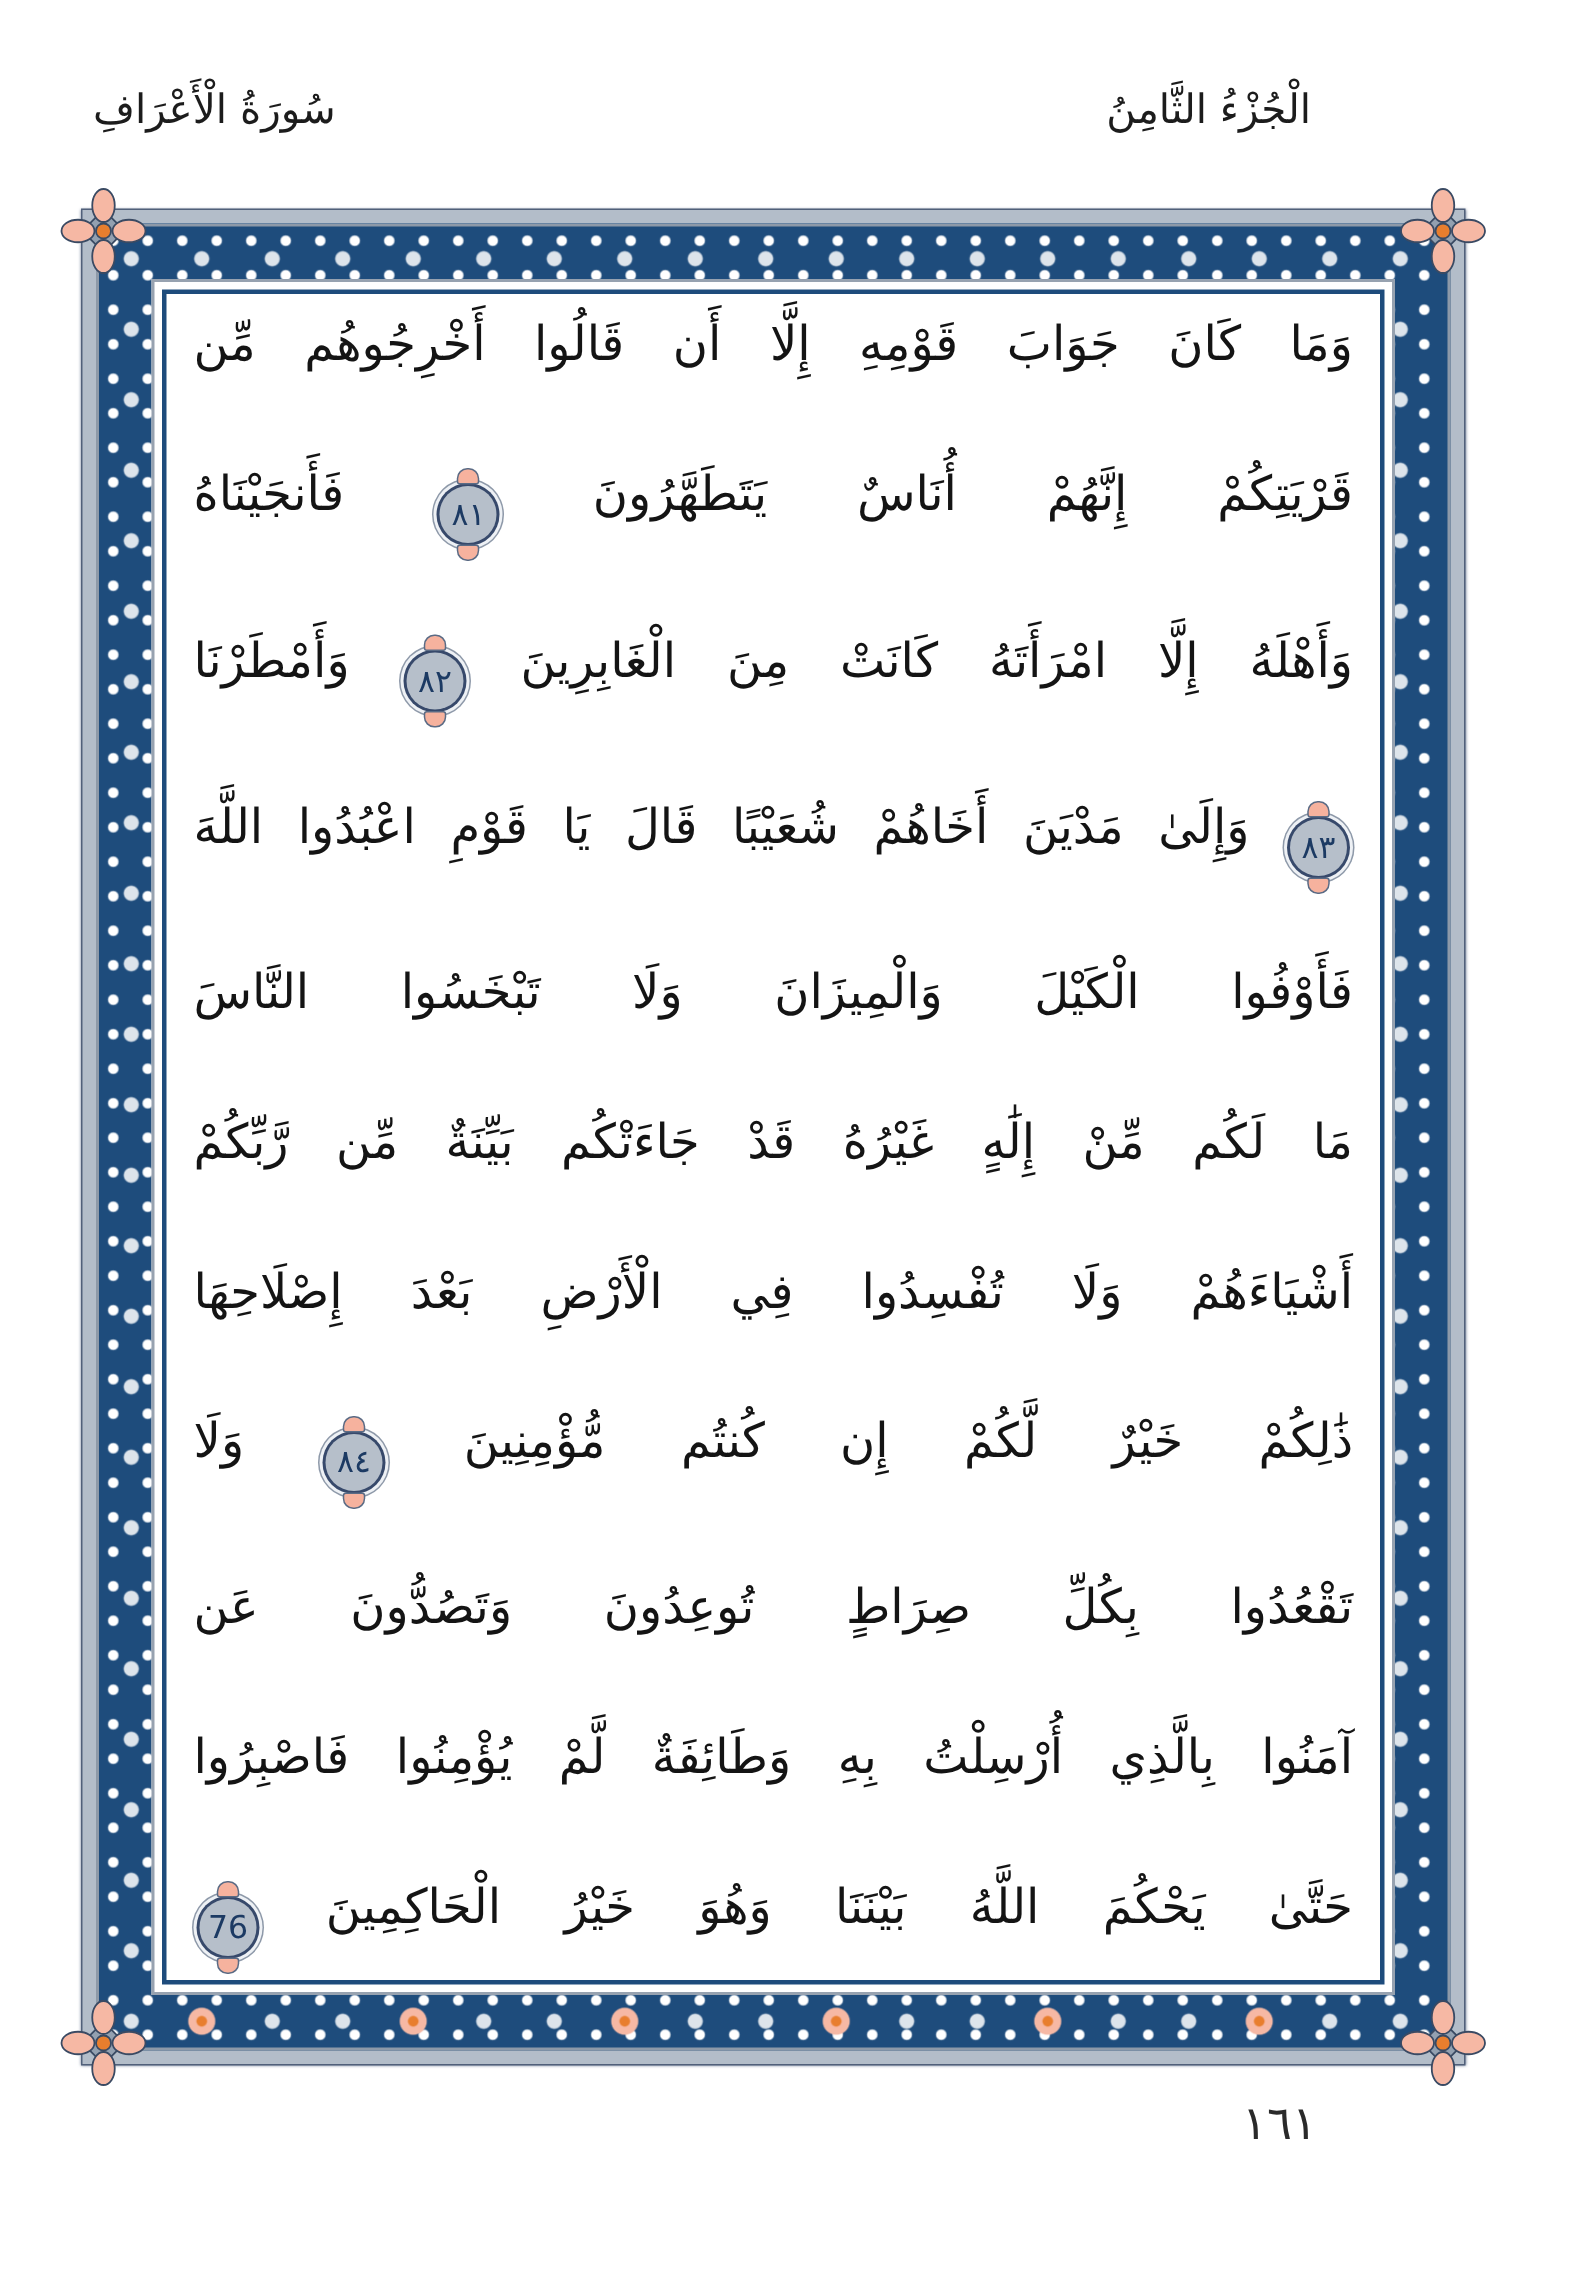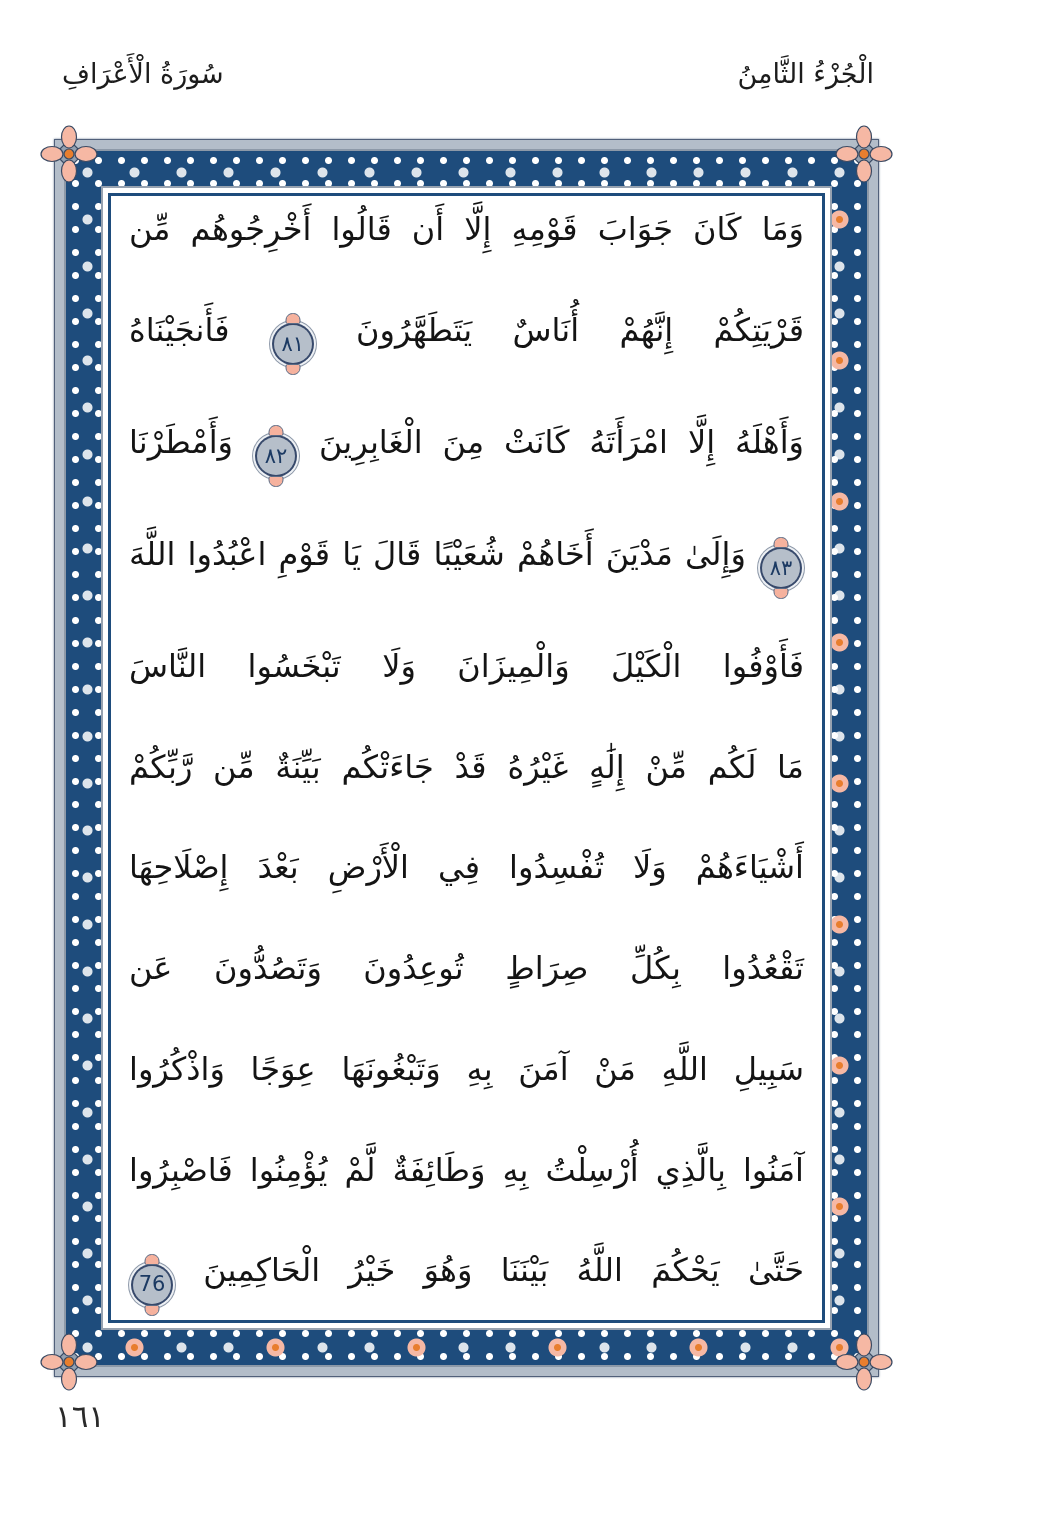--- a/index.html
+++ b/index.html
@@ -5,21 +5,21 @@
   html,body{margin:0;padding:0;background:#ffffff;}
   .page{position:relative;width:1063px;height:1520px;background:#ffffff;overflow:hidden;
         font-family:"DejaVu Sans",sans-serif;}
 
   
   .header{position:absolute;top:58px;left:62px;width:812px;display:flex;
           justify-content:space-between;align-items:flex-end;direction:rtl;}
   .header .htxt{font-size:27px;color:#1c1c1c;letter-spacing:0;}
 
   
-  .frame{position:absolute;left:55px;top:140px;width:823px;height:1236px;
+  .frame{position:absolute;left:55px;top:140px;width:921px;height:1236px;
          background:#b3bdc9;box-shadow:0 0 0 1px #51607a, 0 0 2px 1px #6b7a94;}
   .band{position:absolute;inset:9px;background-color:#1e4c7c;
         background-image:
           radial-gradient(circle,#e87e2e 3px,rgba(0,0,0,0) 4px),
           radial-gradient(circle,#f6b8a4 8.5px,rgba(0,0,0,0) 9.5px),
           radial-gradient(circle,#ffffff 3px,rgba(0,0,0,0) 4px),
           radial-gradient(circle,rgba(255,255,255,.85) 4.5px,rgba(0,0,0,0) 5.5px);
         background-size:141px 141px,141px 141px,23px 23px,47px 47px;
         box-shadow:inset 0 0 0 2px #8d99a8;}
   .paper{position:absolute;inset:46px;background:#ffffff;border:2px solid #97a2b0;padding:5px;}
@@ -41,21 +41,21 @@
          width:38px;height:38px;border-radius:50%;background:#b6bfca;color:#1c3a63;
          font-size:21px;line-height:1;vertical-align:-10px;position:relative;margin:0 4px;
          box-shadow:0 0 0 2px #37496b,0 0 0 4px #eef1f5,0 0 0 5px #8e99a9;}
   .ayah-marker::before,.ayah-marker::after{content:"";position:absolute;left:50%;
          transform:translateX(-50%);width:13px;height:9px;background:#f6b29e;
          border:1px solid #5a6b85;}
   .ayah-marker::before{top:-12px;border-radius:7px 7px 2px 2px;}
   .ayah-marker::after{bottom:-12px;border-radius:2px 2px 7px 7px;}
 
   
-  .pagenum{position:absolute;left:55px;top:1398px;width:823px;text-align:left;
+  .pagenum{position:absolute;left:55px;top:1398px;width:823px;text-align:right;
            font-size:31px;color:#2a2a2a;direction:rtl;}
 </style>
 </head>
 <body>
 
 <div class="page">
 
   <div class="header">
     <div class="htxt">الْجُزْءُ الثَّامِنُ</div>
     <div class="htxt">سُورَةُ الْأَعْرَافِ</div>
@@ -108,22 +108,22 @@
     <div class="paper">
       <div class="textframe">
         <div class="lines">
             <div class="qline"><span>وَمَا كَانَ جَوَابَ قَوْمِهِ إِلَّا أَن قَالُوا أَخْرِجُوهُم مِّن</span></div>
             <div class="qline"><span>قَرْيَتِكُمْ إِنَّهُمْ أُنَاسٌ يَتَطَهَّرُونَ</span> <span class="ayah-marker">٨١</span> <span>فَأَنجَيْنَاهُ</span></div>
             <div class="qline"><span>وَأَهْلَهُ إِلَّا امْرَأَتَهُ كَانَتْ مِنَ الْغَابِرِينَ</span> <span class="ayah-marker">٨٢</span> <span>وَأَمْطَرْنَا</span></div>
             <div class="qline"><span class="ayah-marker">٨٣</span> <span>وَإِلَىٰ مَدْيَنَ أَخَاهُمْ شُعَيْبًا قَالَ يَا قَوْمِ اعْبُدُوا اللَّهَ</span></div>
             <div class="qline"><span>فَأَوْفُوا الْكَيْلَ وَالْمِيزَانَ وَلَا تَبْخَسُوا النَّاسَ</span></div>
             <div class="qline"><span>مَا لَكُم مِّنْ إِلَٰهٍ غَيْرُهُ قَدْ جَاءَتْكُم بَيِّنَةٌ مِّن رَّبِّكُمْ</span></div>
             <div class="qline"><span>أَشْيَاءَهُمْ وَلَا تُفْسِدُوا فِي الْأَرْضِ بَعْدَ إِصْلَاحِهَا</span></div>
+            <div class="qline"><span>ذَٰلِكُمْ خَيْرٌ لَّكُمْ إِن كُنتُم مُّؤْمِنِينَ</span> <span class="ayah-marker">٨٤</span> <span>وَلَا</span></div>
             <div class="qline"><span>تَقْعُدُوا بِكُلِّ صِرَاطٍ تُوعِدُونَ وَتَصُدُّونَ عَن</span></div>
-            <div class="qline"><span>سَبِيلِ اللَّهِ مَنْ آمَنَ بِهِ وَتَبْغُونَهَا عِوَجًا وَاذْكُرُوا</span></div>
             <div class="qline"><span>آمَنُوا بِالَّذِي أُرْسِلْتُ بِهِ وَطَائِفَةٌ لَّمْ يُؤْمِنُوا فَاصْبِرُوا</span></div>
             <div class="qline"><span>حَتَّىٰ يَحْكُمَ اللَّهُ بَيْنَنَا وَهُوَ خَيْرُ الْحَاكِمِينَ</span> <span class="ayah-marker">76</span></div>
           </div>
       </div>
     </div>
   </div>
 
   <div class="pagenum">١٦١</div>
 
 </div>

